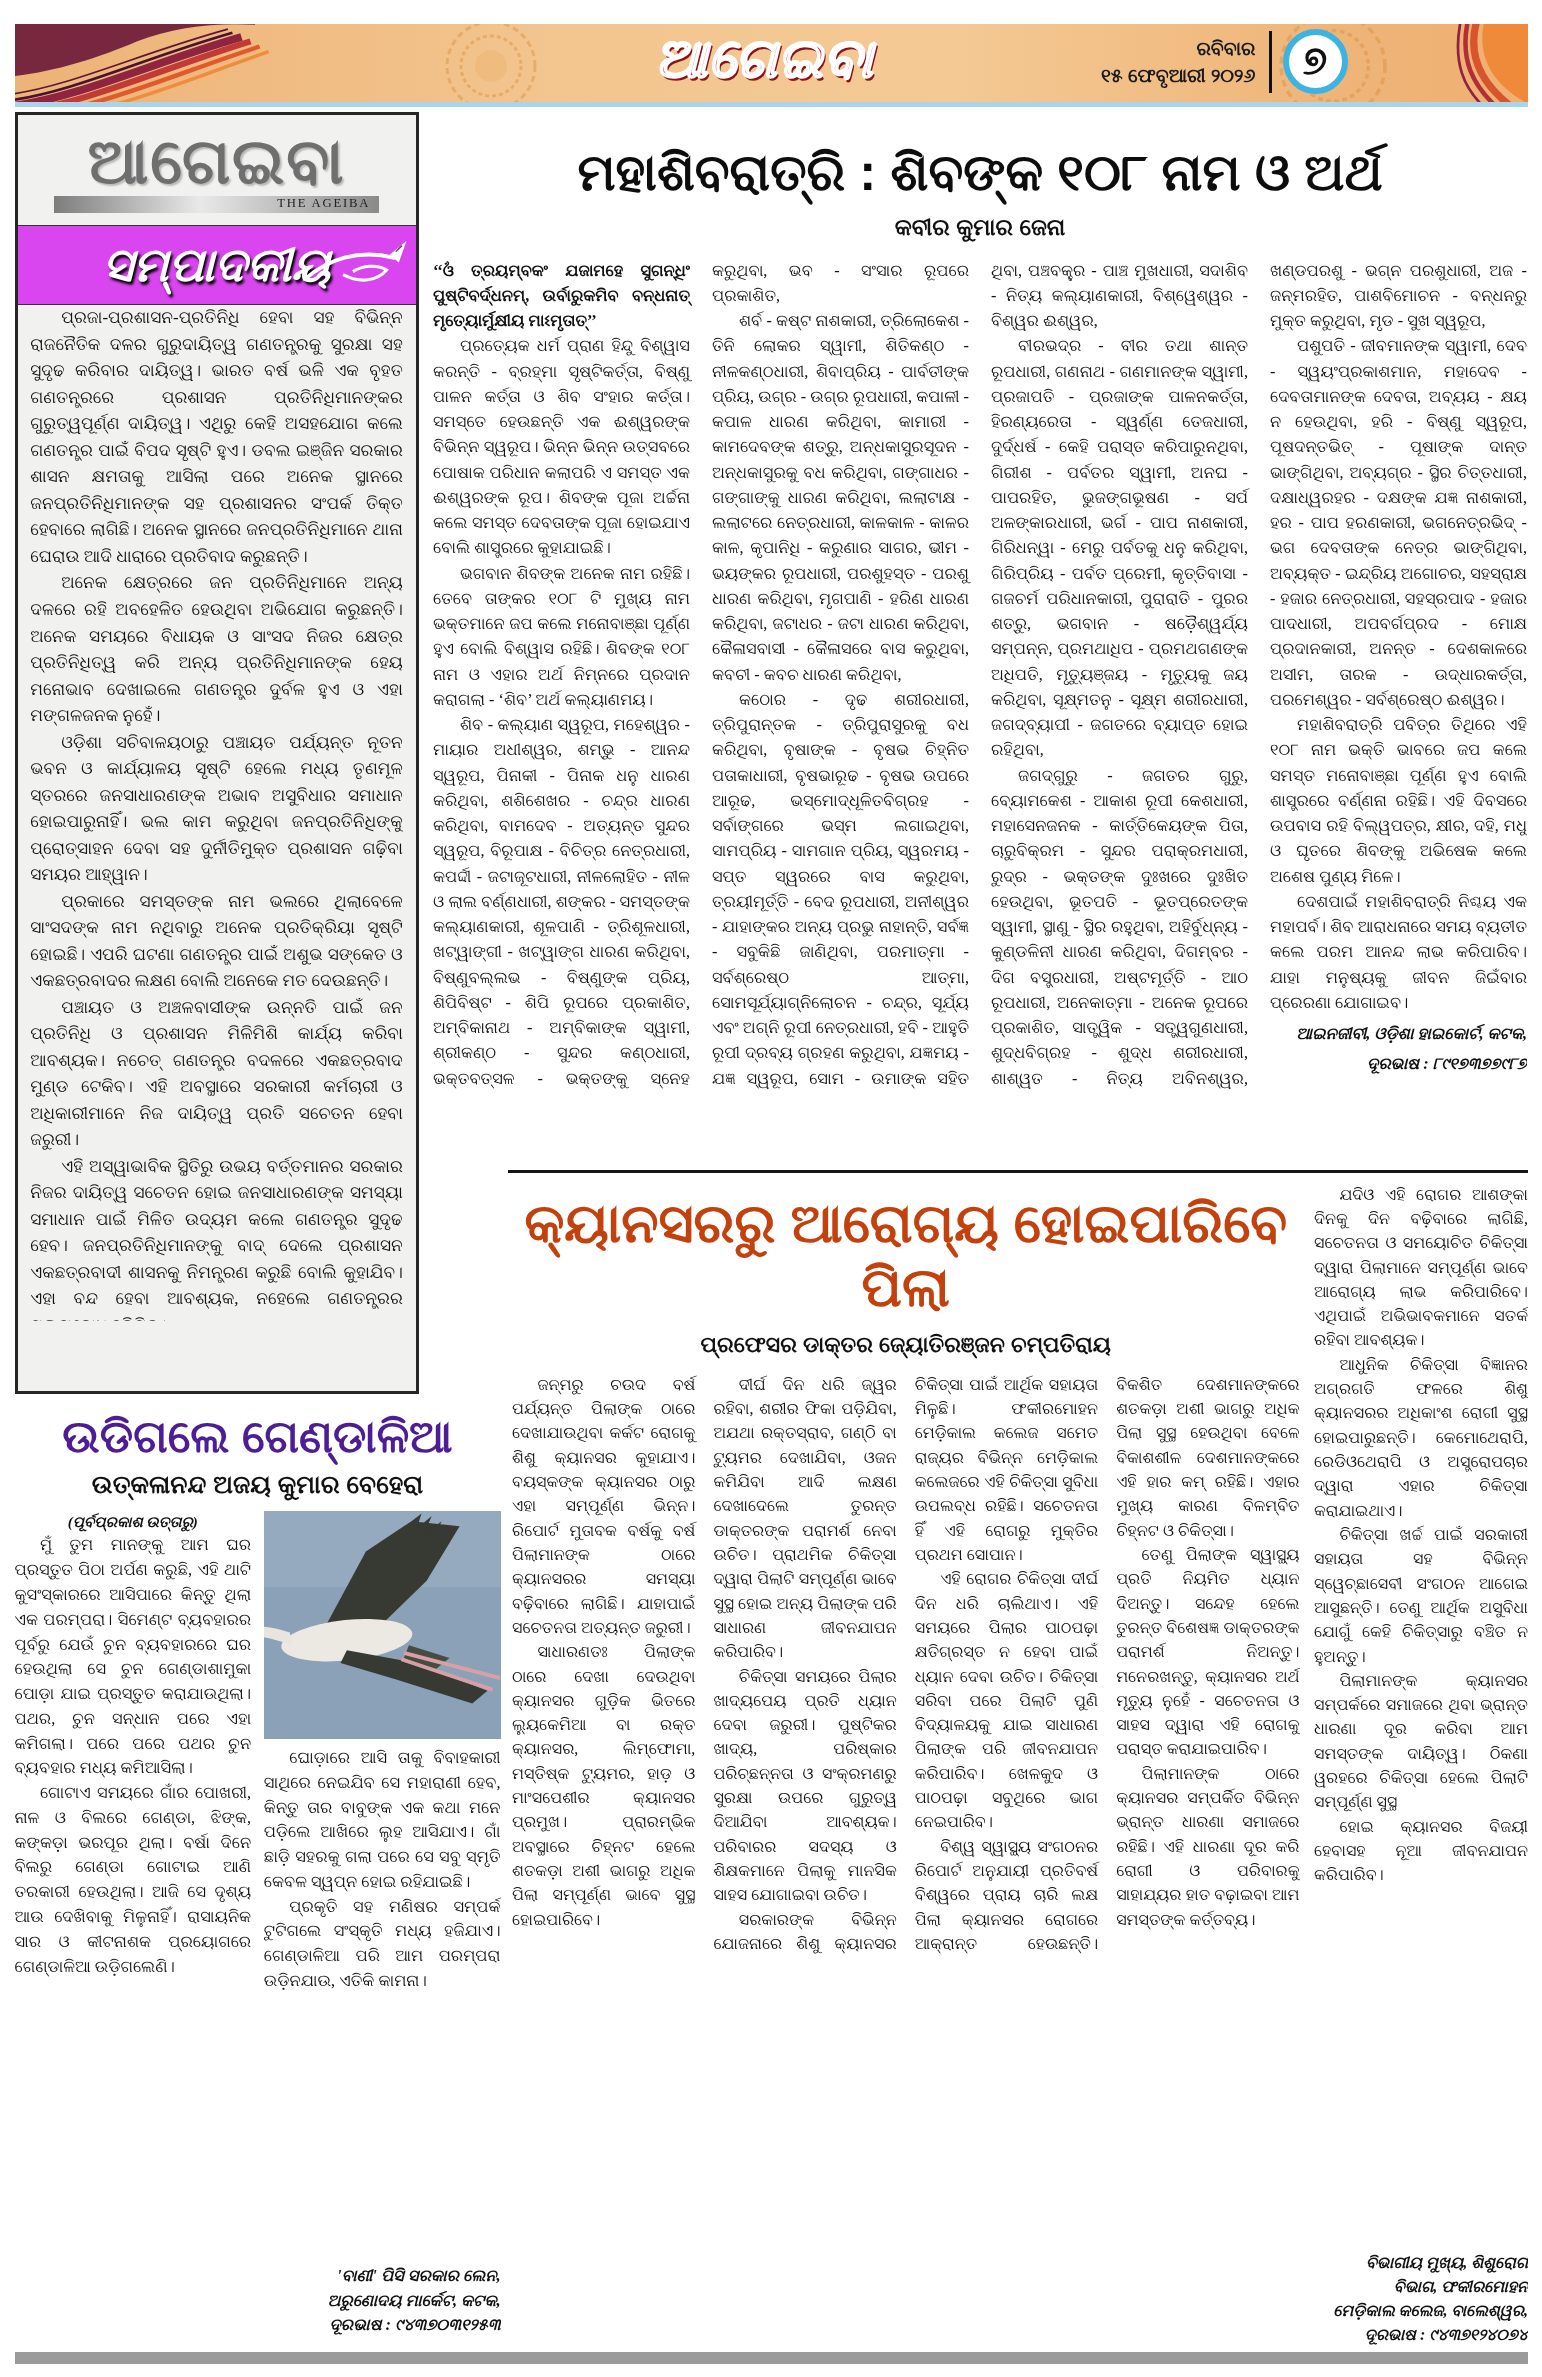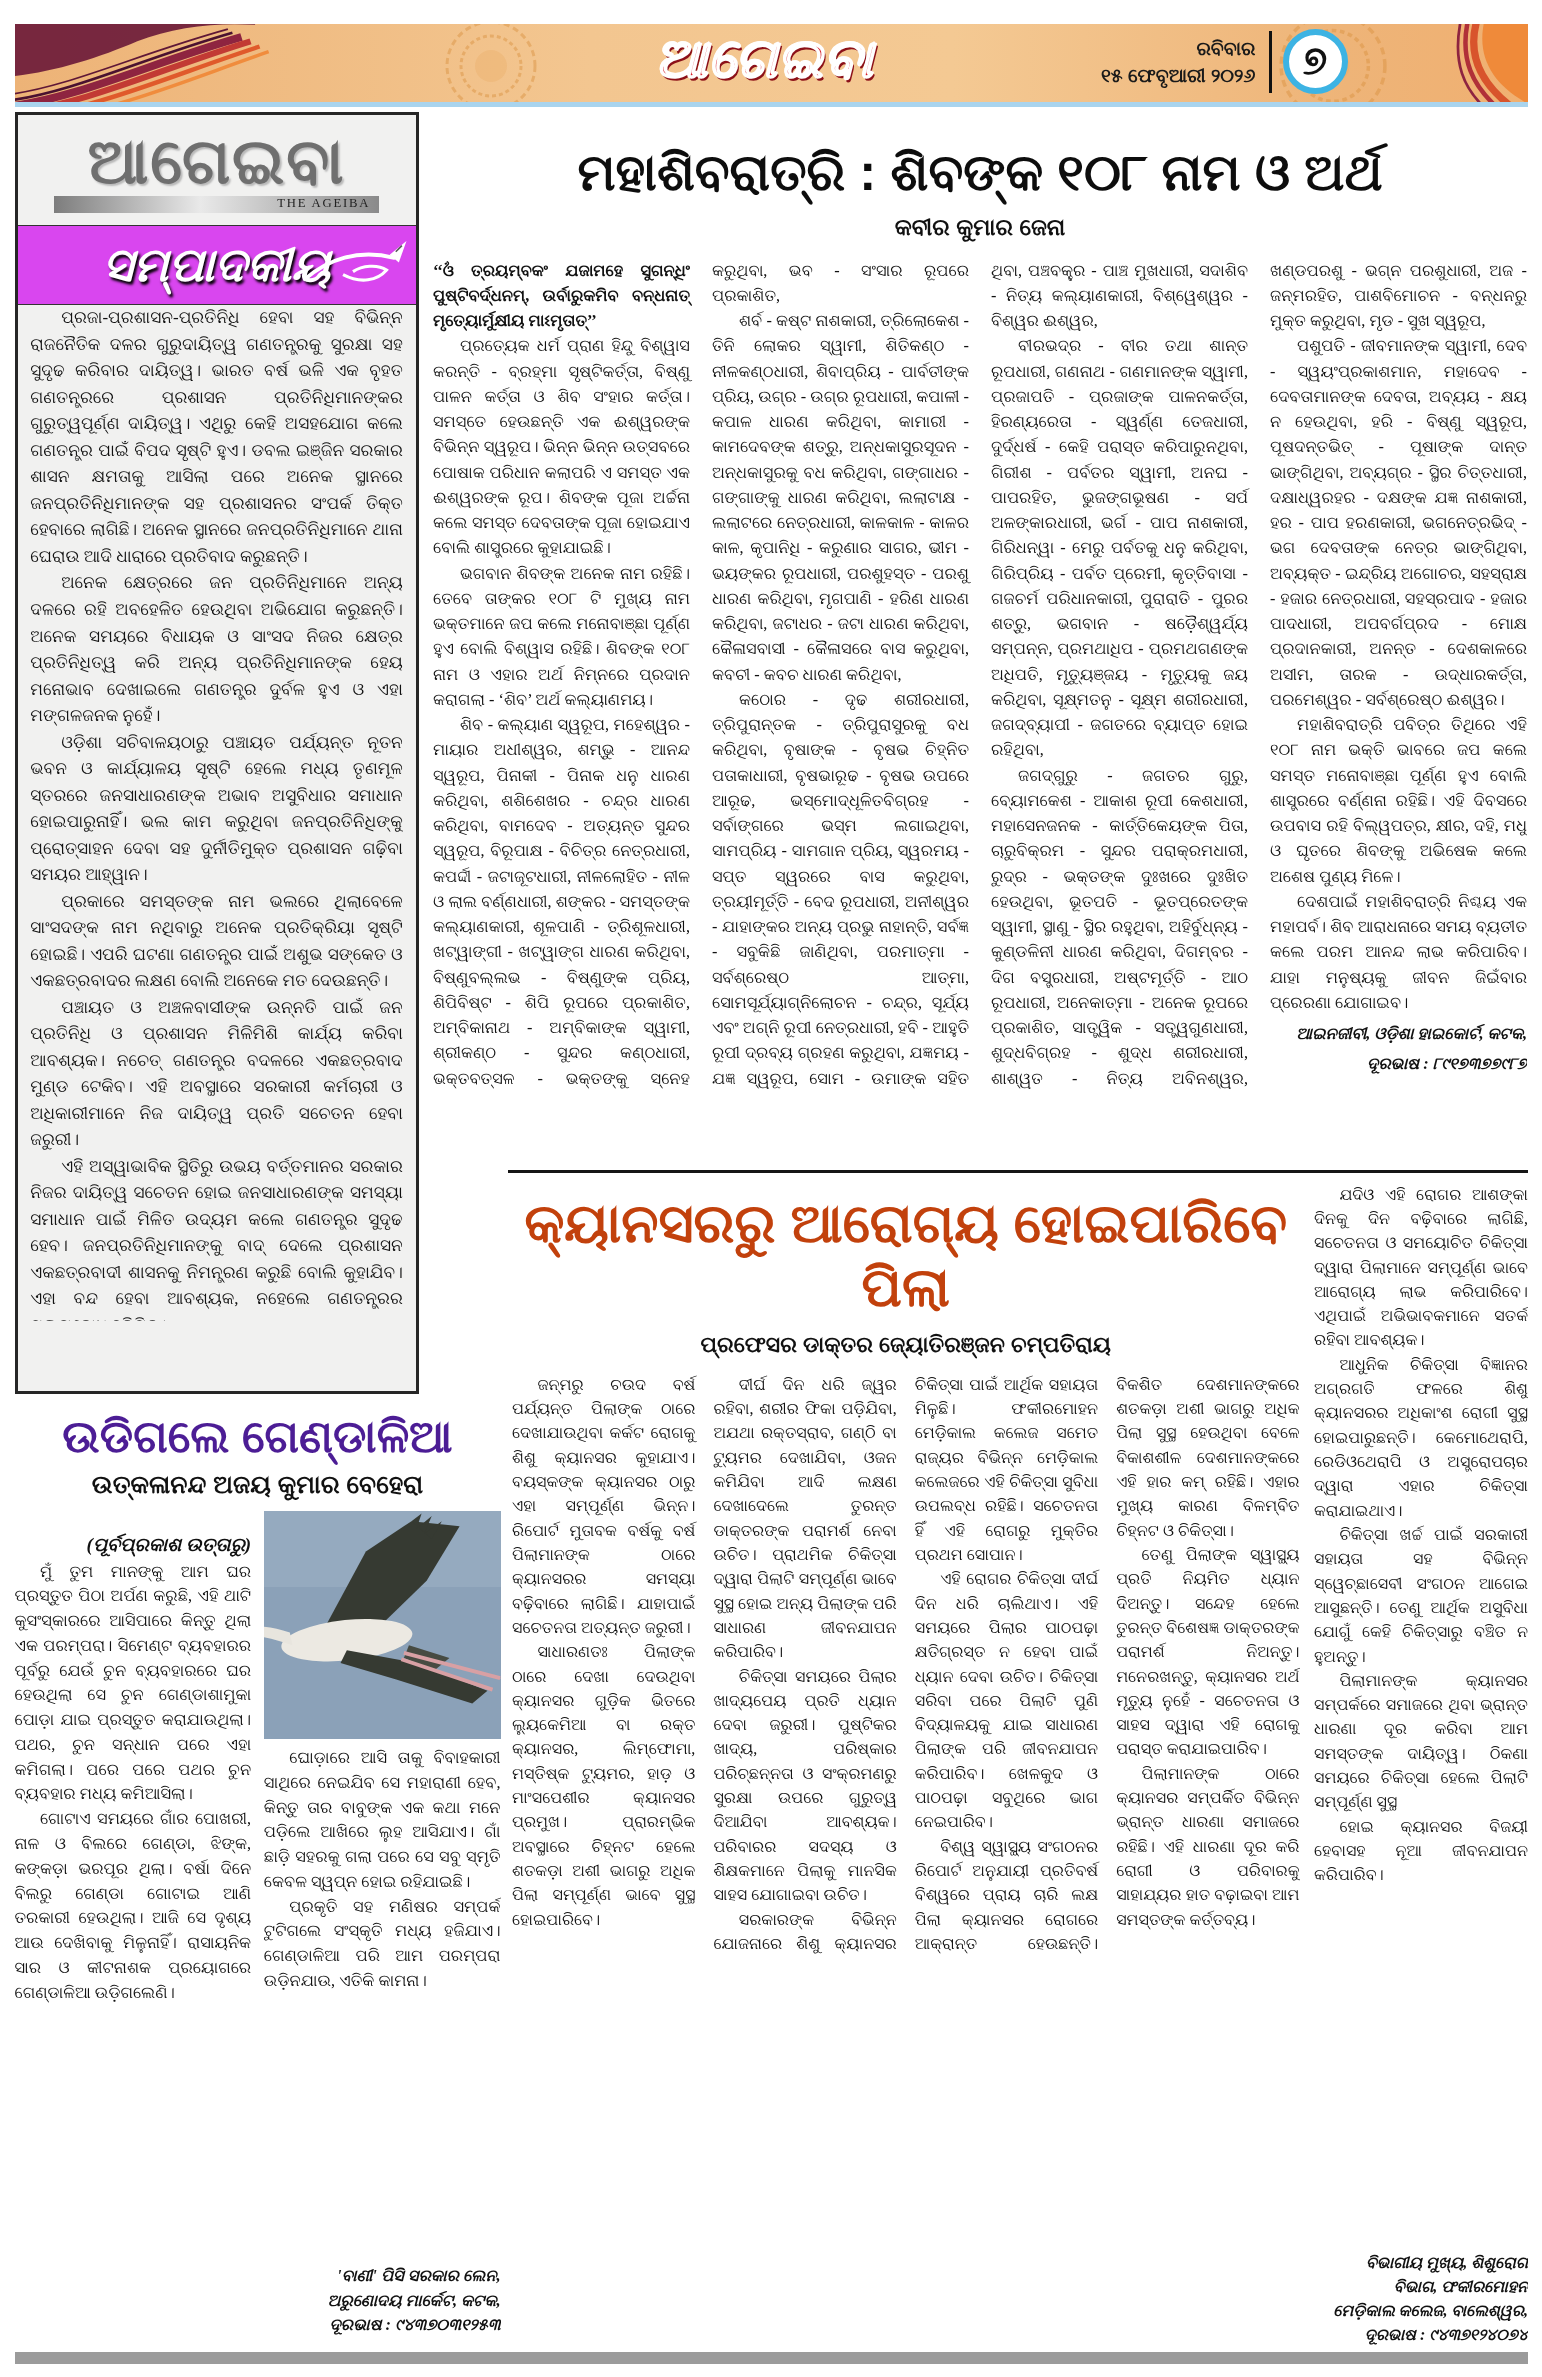--- a/index.html
+++ b/index.html
@@ -80,21 +80,21 @@
   
   .gendalia { position:absolute; left:14.5px; top:1404px; width:486px; height:943px; overflow:hidden; }
   .gendalia-headline { text-align:center; font-family:"Liberation Sans","DejaVu Sans",sans-serif;
     font-size:45px; font-weight:800; margin:7.3px 0 5.4px; color:#4c1d95; }
   .gendalia-byline { text-align:center; font-family:"Liberation Sans","DejaVu Sans",sans-serif;
     font-size:25px; font-weight:bold; margin:0 0 11px; }
   .gendalia-cols { display:flex; gap:12.7px; height:827px; overflow:hidden; }
   .g-col { flex:1; font-size:16.3px; line-height:1.52; text-align:justify; overflow:hidden;
     display:flex; flex-direction:column; }
   .g-col p { text-indent:25.4px; }
-  .g-note { text-align:right; font-style:italic; font-weight:bold; font-size:19px; text-indent:0 !important;margin-top:20px; }
+  .g-note { text-align:center; font-style:italic; font-weight:bold; font-size:15px; text-indent:0 !important; }
   .stork-photo { width:100%; height:228px; margin-bottom:7.3px; display:block; }
   .g-sig { margin-top:auto; }
 
   .footer-bar { position:absolute; left:14.5px; top:2352px; width:1513px; height:11.8px; background:#9b9b9b; }
 </style>
 </head>
 <body>
 
 <div class="banner">
   <svg class="waves-left" viewBox="0 0 340 90" preserveAspectRatio="none">
@@ -195,21 +195,21 @@
       <p>ଏହି ରୋଗର ଚିକିତ୍ସା ଦୀର୍ଘ ଦିନ ଧରି ଚାଲିଥାଏ। ଏହି ସମୟରେ ପିଲାର ପାଠପଢ଼ା କ୍ଷତିଗ୍ରସ୍ତ ନ ହେବା ପାଇଁ ଧ୍ୟାନ ଦେବା ଉଚିତ। ଚିକିତ୍ସା ସରିବା ପରେ ପିଲାଟି ପୁଣି ବିଦ୍ୟାଳୟକୁ ଯାଇ ସାଧାରଣ ପିଲାଙ୍କ ପରି ଜୀବନଯାପନ କରିପାରିବ। ଖେଳକୁଦ ଓ ପାଠପଢ଼ା ସବୁଥିରେ ଭାଗ ନେଇପାରିବ।</p>
       <p>ବିଶ୍ୱ ସ୍ୱାସ୍ଥ୍ୟ ସଂଗଠନର ରିପୋର୍ଟ ଅନୁଯାୟୀ ପ୍ରତିବର୍ଷ ବିଶ୍ୱରେ ପ୍ରାୟ ଚାରି ଲକ୍ଷ ପିଲା କ୍ୟାନସର ରୋଗରେ ଆକ୍ରାନ୍ତ ହେଉଛନ୍ତି। ବିକଶିତ ଦେଶମାନଙ୍କରେ ଶତକଡ଼ା ଅଶୀ ଭାଗରୁ ଅଧିକ ପିଲା ସୁସ୍ଥ ହେଉଥିବା ବେଳେ ବିକାଶଶୀଳ ଦେଶମାନଙ୍କରେ ଏହି ହାର କମ୍ ରହିଛି। ଏହାର ମୁଖ୍ୟ କାରଣ ବିଳମ୍ବିତ ଚିହ୍ନଟ ଓ ଚିକିତ୍ସା।</p>
       <p>ତେଣୁ ପିଲାଙ୍କ ସ୍ୱାସ୍ଥ୍ୟ ପ୍ରତି ନିୟମିତ ଧ୍ୟାନ ଦିଅନ୍ତୁ। ସନ୍ଦେହ ହେଲେ ତୁରନ୍ତ ବିଶେଷଜ୍ଞ ଡାକ୍ତରଙ୍କ ପରାମର୍ଶ ନିଅନ୍ତୁ। ମନେରଖନ୍ତୁ, କ୍ୟାନସର ଅର୍ଥ ମୃତ୍ୟୁ ନୁହେଁ - ସଚେତନତା ଓ ସାହସ ଦ୍ୱାରା ଏହି ରୋଗକୁ ପରାସ୍ତ କରାଯାଇପାରିବ।</p>
       <p>ପିଲାମାନଙ୍କ ଠାରେ କ୍ୟାନସର ସମ୍ପର୍କିତ ବିଭିନ୍ନ ଭ୍ରାନ୍ତ ଧାରଣା ସମାଜରେ ରହିଛି। ଏହି ଧାରଣା ଦୂର କରି ରୋଗୀ ଓ ପରିବାରକୁ ସାହାଯ୍ୟର ହାତ ବଢ଼ାଇବା ଆମ ସମସ୍ତଙ୍କ କର୍ତ୍ତବ୍ୟ।</p>
     </div>
   </div>
   <div class="cancer-right">
     <p>ଯଦିଓ ଏହି ରୋଗର ଆଶଙ୍କା ଦିନକୁ ଦିନ ବଢ଼ିବାରେ ଲାଗିଛି, ସଚେତନତା ଓ ସମୟୋଚିତ ଚିକିତ୍ସା ଦ୍ୱାରା ପିଲାମାନେ ସମ୍ପୂର୍ଣ୍ଣ ଭାବେ ଆରୋଗ୍ୟ ଲାଭ କରିପାରିବେ। ଏଥିପାଇଁ ଅଭିଭାବକମାନେ ସତର୍କ ରହିବା ଆବଶ୍ୟକ।</p>
     <p>ଆଧୁନିକ ଚିକିତ୍ସା ବିଜ୍ଞାନର ଅଗ୍ରଗତି ଫଳରେ ଶିଶୁ କ୍ୟାନସରର ଅଧିକାଂଶ ରୋଗୀ ସୁସ୍ଥ ହୋଇପାରୁଛନ୍ତି। କେମୋଥେରାପି, ରେଡିଓଥେରାପି ଓ ଅସ୍ତ୍ରୋପଚାର ଦ୍ୱାରା ଏହାର ଚିକିତ୍ସା କରାଯାଇଥାଏ।</p>
     <p>ଚିକିତ୍ସା ଖର୍ଚ୍ଚ ପାଇଁ ସରକାରୀ ସହାୟତା ସହ ବିଭିନ୍ନ ସ୍ୱେଚ୍ଛାସେବୀ ସଂଗଠନ ଆଗେଇ ଆସୁଛନ୍ତି। ତେଣୁ ଆର୍ଥିକ ଅସୁବିଧା ଯୋଗୁଁ କେହି ଚିକିତ୍ସାରୁ ବଞ୍ଚିତ ନ ହୁଅନ୍ତୁ।</p>
-    <p>ପିଲାମାନଙ୍କ କ୍ୟାନସର ସମ୍ପର୍କରେ ସମାଜରେ ଥିବା ଭ୍ରାନ୍ତ ଧାରଣା ଦୂର କରିବା ଆମ ସମସ୍ତଙ୍କ ଦାୟିତ୍ୱ। ଠିକଣା ସମୟରେ ଚିକିତ୍ସା ହେଲେ ପିଲାଟି ସମ୍ପୂର୍ଣ୍ଣ ସୁସ୍ଥ</p>
+    <p>ପିଲାମାନଙ୍କ କ୍ୟାନସର ସମ୍ପର୍କରେ ସମାଜରେ ଥିବା ଭ୍ରାନ୍ତ ଧାରଣା ଦୂର କରିବା ଆମ ସମସ୍ତଙ୍କ ଦାୟିତ୍ୱ। ଠିକଣା ୱରହରେ ଚିକିତ୍ସା ହେଲେ ପିଲାଟି ସମ୍ପୂର୍ଣ୍ଣ ସୁସ୍ଥ</p>
     <p>ହୋଇ କ୍ୟାନସର ବିଜୟୀ ହେବାସହ ନୂଆ ଜୀବନଯାପନ କରିପାରିବ।</p>
     <div class="sigblock">
       <div class="sigline">ବିଭାଗୀୟ ମୁଖ୍ୟ, ଶିଶୁରୋଗ</div>
       <div class="sigline">ବିଭାଗ, ଫକୀରମୋହନ</div>
       <div class="sigline">ମେଡ଼ିକାଲ କଲେଜ, ବାଲେଶ୍ୱର,</div>
       <div class="sigline">ଦୂରଭାଷ : ୯୪୩୭୧୨୪୦୭୪</div>
     </div>
   </div>
 </div>
 

